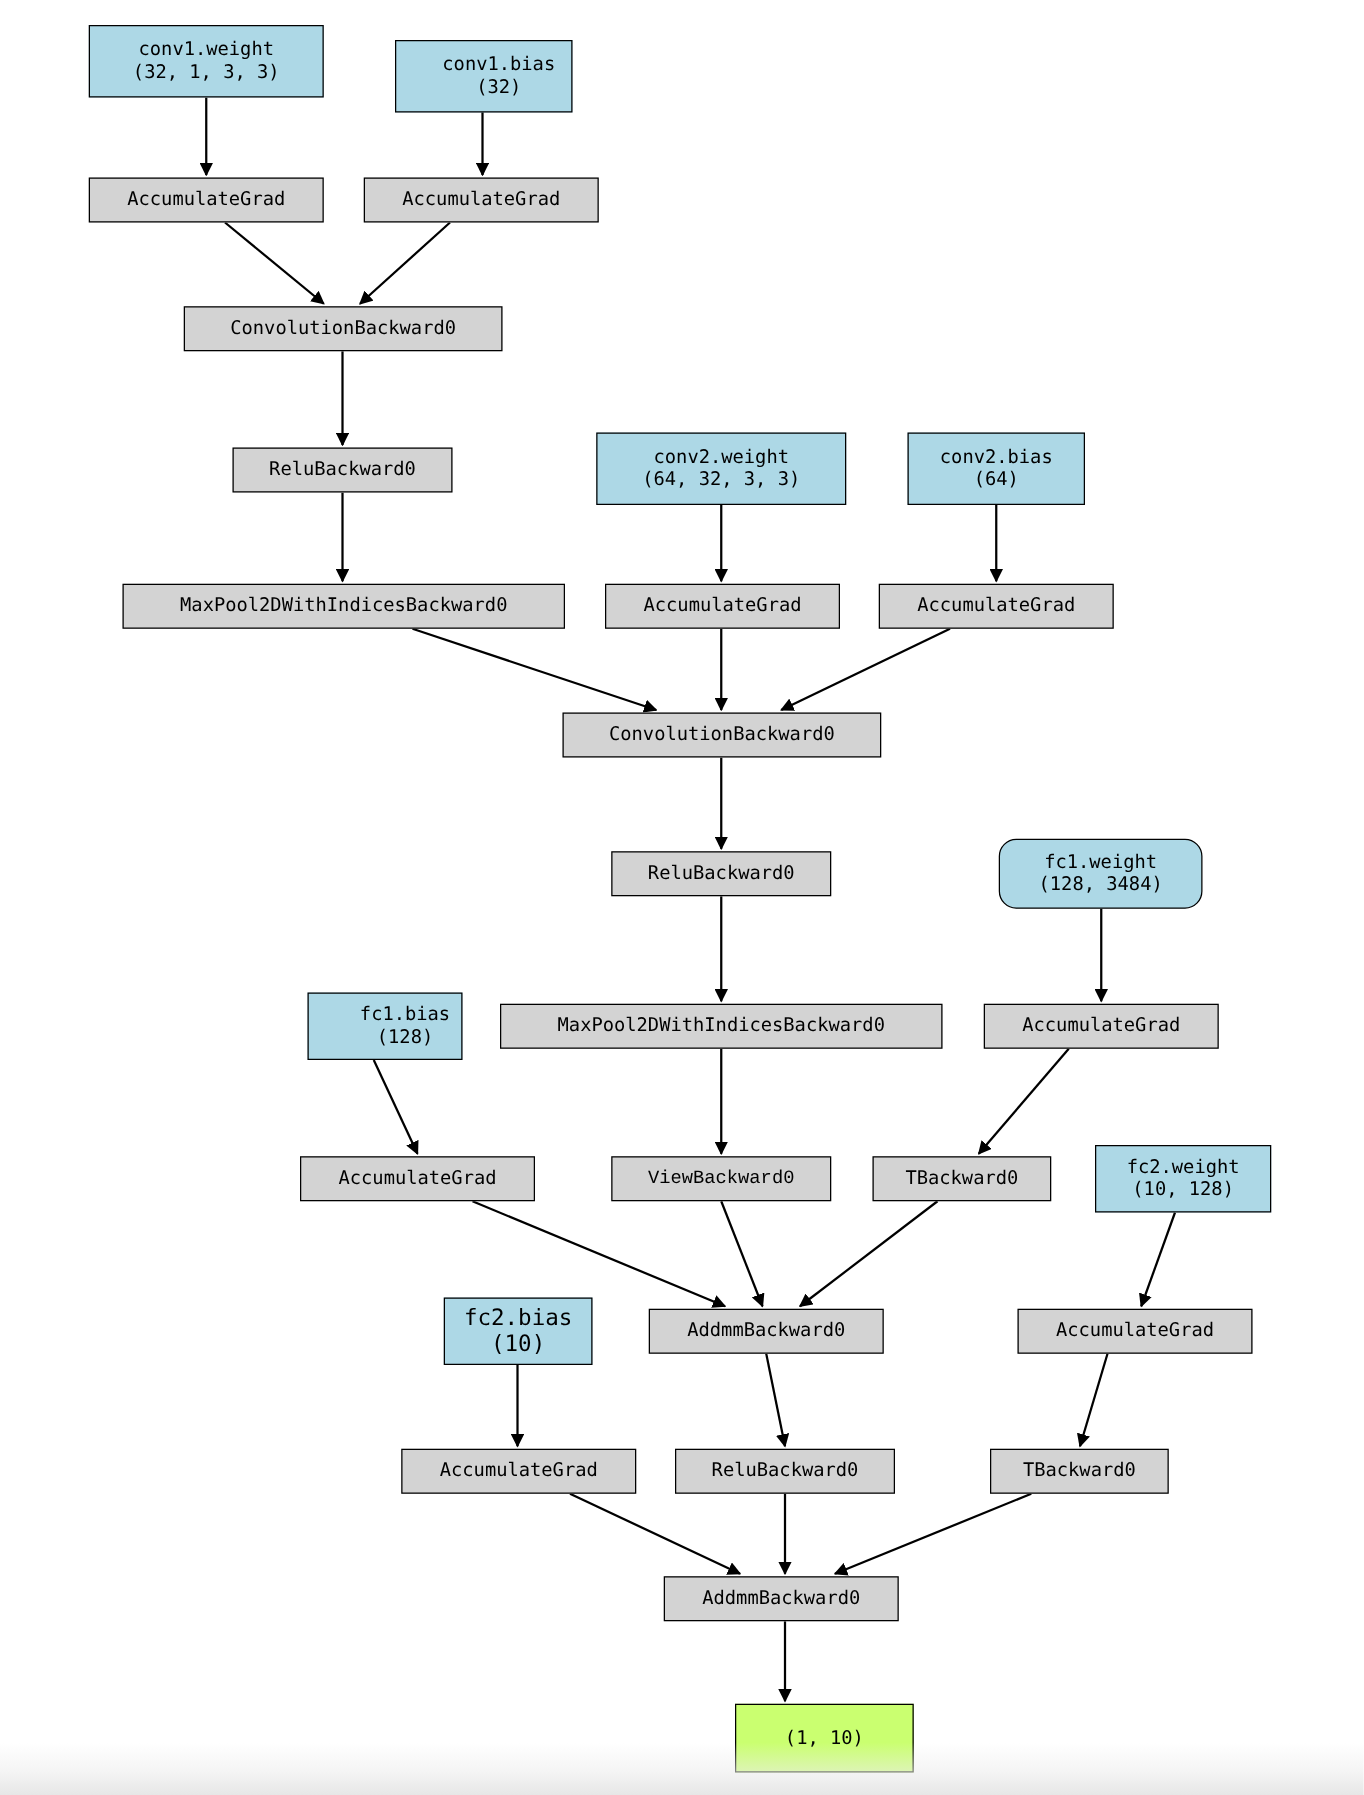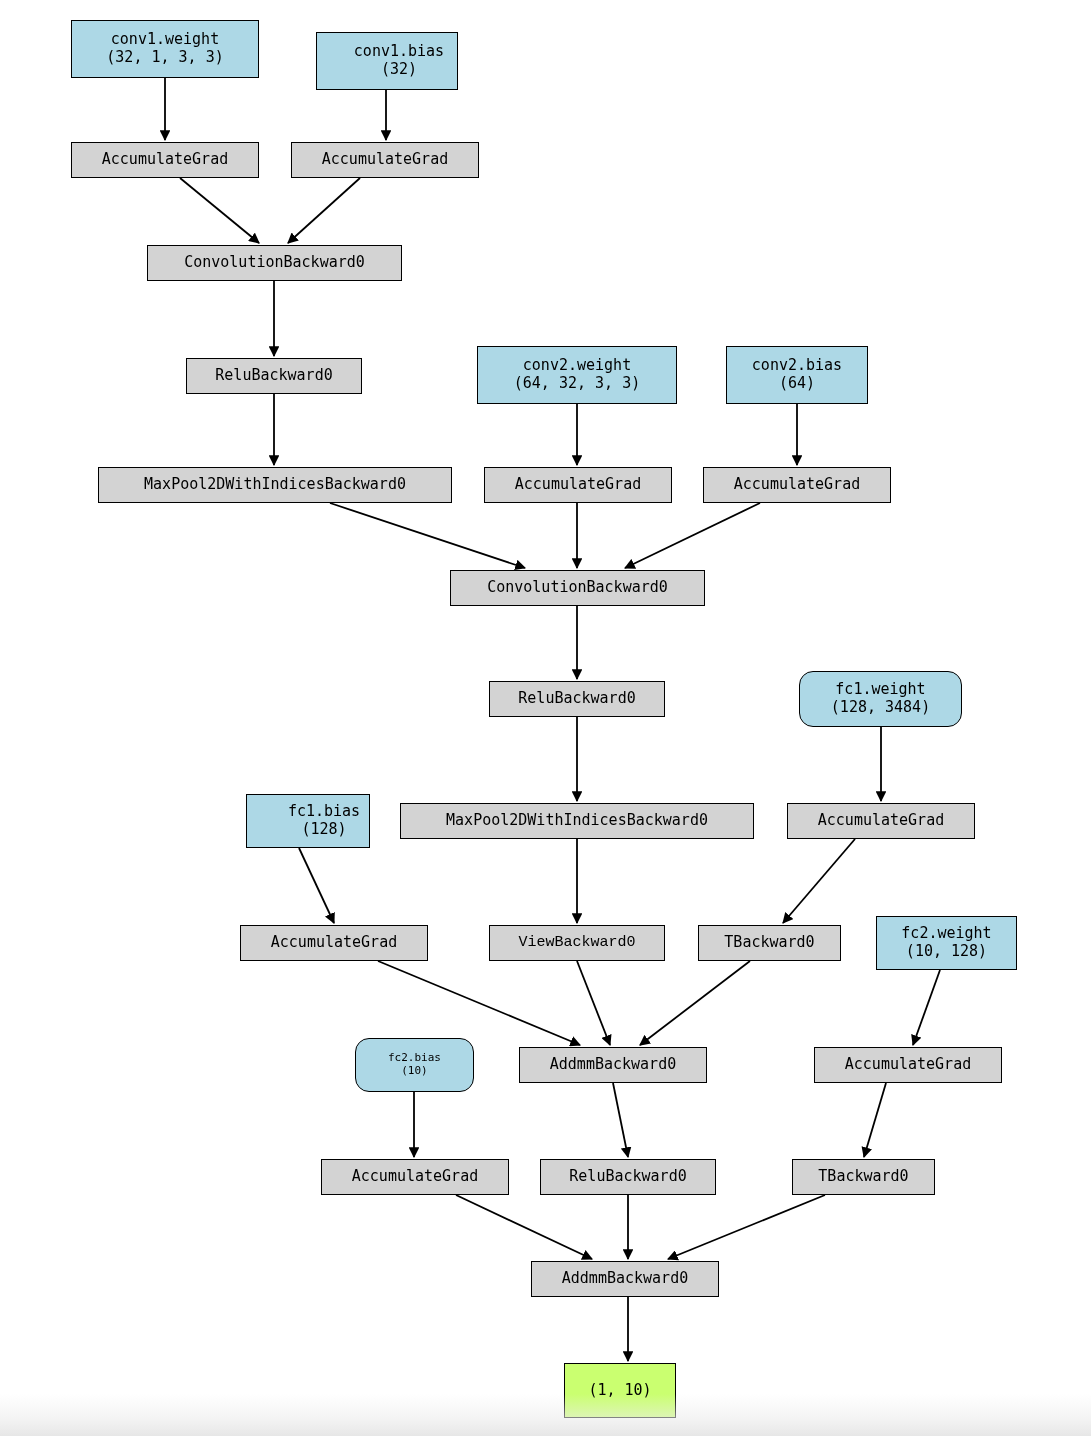--- a/index.html
+++ b/index.html
@@ -121,21 +121,21 @@
       <div class="node param" style="left: 799px; top: 671px; width: 163px; height: 56px; font-size: 15px; border-radius: 14px;"><span class="nline">fc1.weight</span><span class="nline">(128, 3484)</span></div>
       <div class="node op" style="left: 400px; top: 803px; width: 354px; height: 36px; font-size: 15px;"><span class="nline">MaxPool2DWithIndicesBackward0</span></div>
       <div class="node op" style="left: 787px; top: 803px; width: 188px; height: 36px; font-size: 15px;"><span class="nline">AccumulateGrad</span></div>
       <div class="node param" style="left: 246px; top: 794px; width: 124px; height: 54px; font-size: 15px; padding-left: 32px;"><span class="nline">fc1.bias</span><span class="nline">(128)</span></div>
       <div class="node op" style="left: 240px; top: 925px; width: 188px; height: 36px; font-size: 15px;"><span class="nline">AccumulateGrad</span></div>
       <div class="node op" style="left: 489px; top: 925px; width: 176px; height: 36px; font-size: 15px; font-family: Liberation Mono, monospace;"><span class="nline">ViewBackward0</span></div>
       <div class="node op" style="left: 698px; top: 925px; width: 143px; height: 36px; font-size: 15px;"><span class="nline">TBackward0</span></div>
       <div class="node param" style="left: 876px; top: 916px; width: 141px; height: 54px; font-size: 15px;"><span class="nline">fc2.weight</span><span class="nline">(10, 128)</span></div>
       <div class="node op" style="left: 519px; top: 1047px; width: 188px; height: 36px; font-size: 15px;"><span class="nline">AddmmBackward0</span></div>
       <div class="node op" style="left: 814px; top: 1047px; width: 188px; height: 36px; font-size: 15px;"><span class="nline">AccumulateGrad</span></div>
-      <div class="node param" style="left: 355px; top: 1038px; width: 119px; height: 54px; font-size: 11px; border-radius: 14px;"><span class="nline">fc2.bias</span><span class="nline">(10)</span></div>
+      <div class="node param" style="left: 355px; top: 1038px; width: 119px; height: 54px; font-size: 18px;"><span class="nline">fc2.bias</span><span class="nline">(10)</span></div>
       <div class="node op" style="left: 321px; top: 1159px; width: 188px; height: 36px; font-size: 15px;"><span class="nline">AccumulateGrad</span></div>
       <div class="node op" style="left: 540px; top: 1159px; width: 176px; height: 36px; font-size: 15px;"><span class="nline">ReluBackward0</span></div>
       <div class="node op" style="left: 792px; top: 1159px; width: 143px; height: 36px; font-size: 15px;"><span class="nline">TBackward0</span></div>
       <div class="node op" style="left: 531px; top: 1261px; width: 188px; height: 36px; font-size: 15px;"><span class="nline">AddmmBackward0</span></div>
-      <div class="node output" style="left: 564px; top: 1363px; width: 112px; height: 55px; font-size: 15px;"><span class="nline">(1, 10)</span></div>
+      <div class="node output" style="left: 588px; top: 1363px; width: 143px; height: 55px; font-size: 15px;"><span class="nline">(1, 10)</span></div>
     </div>
   <div id="page-bottom-fade"></div>
 </div>
 
 </body></html>

